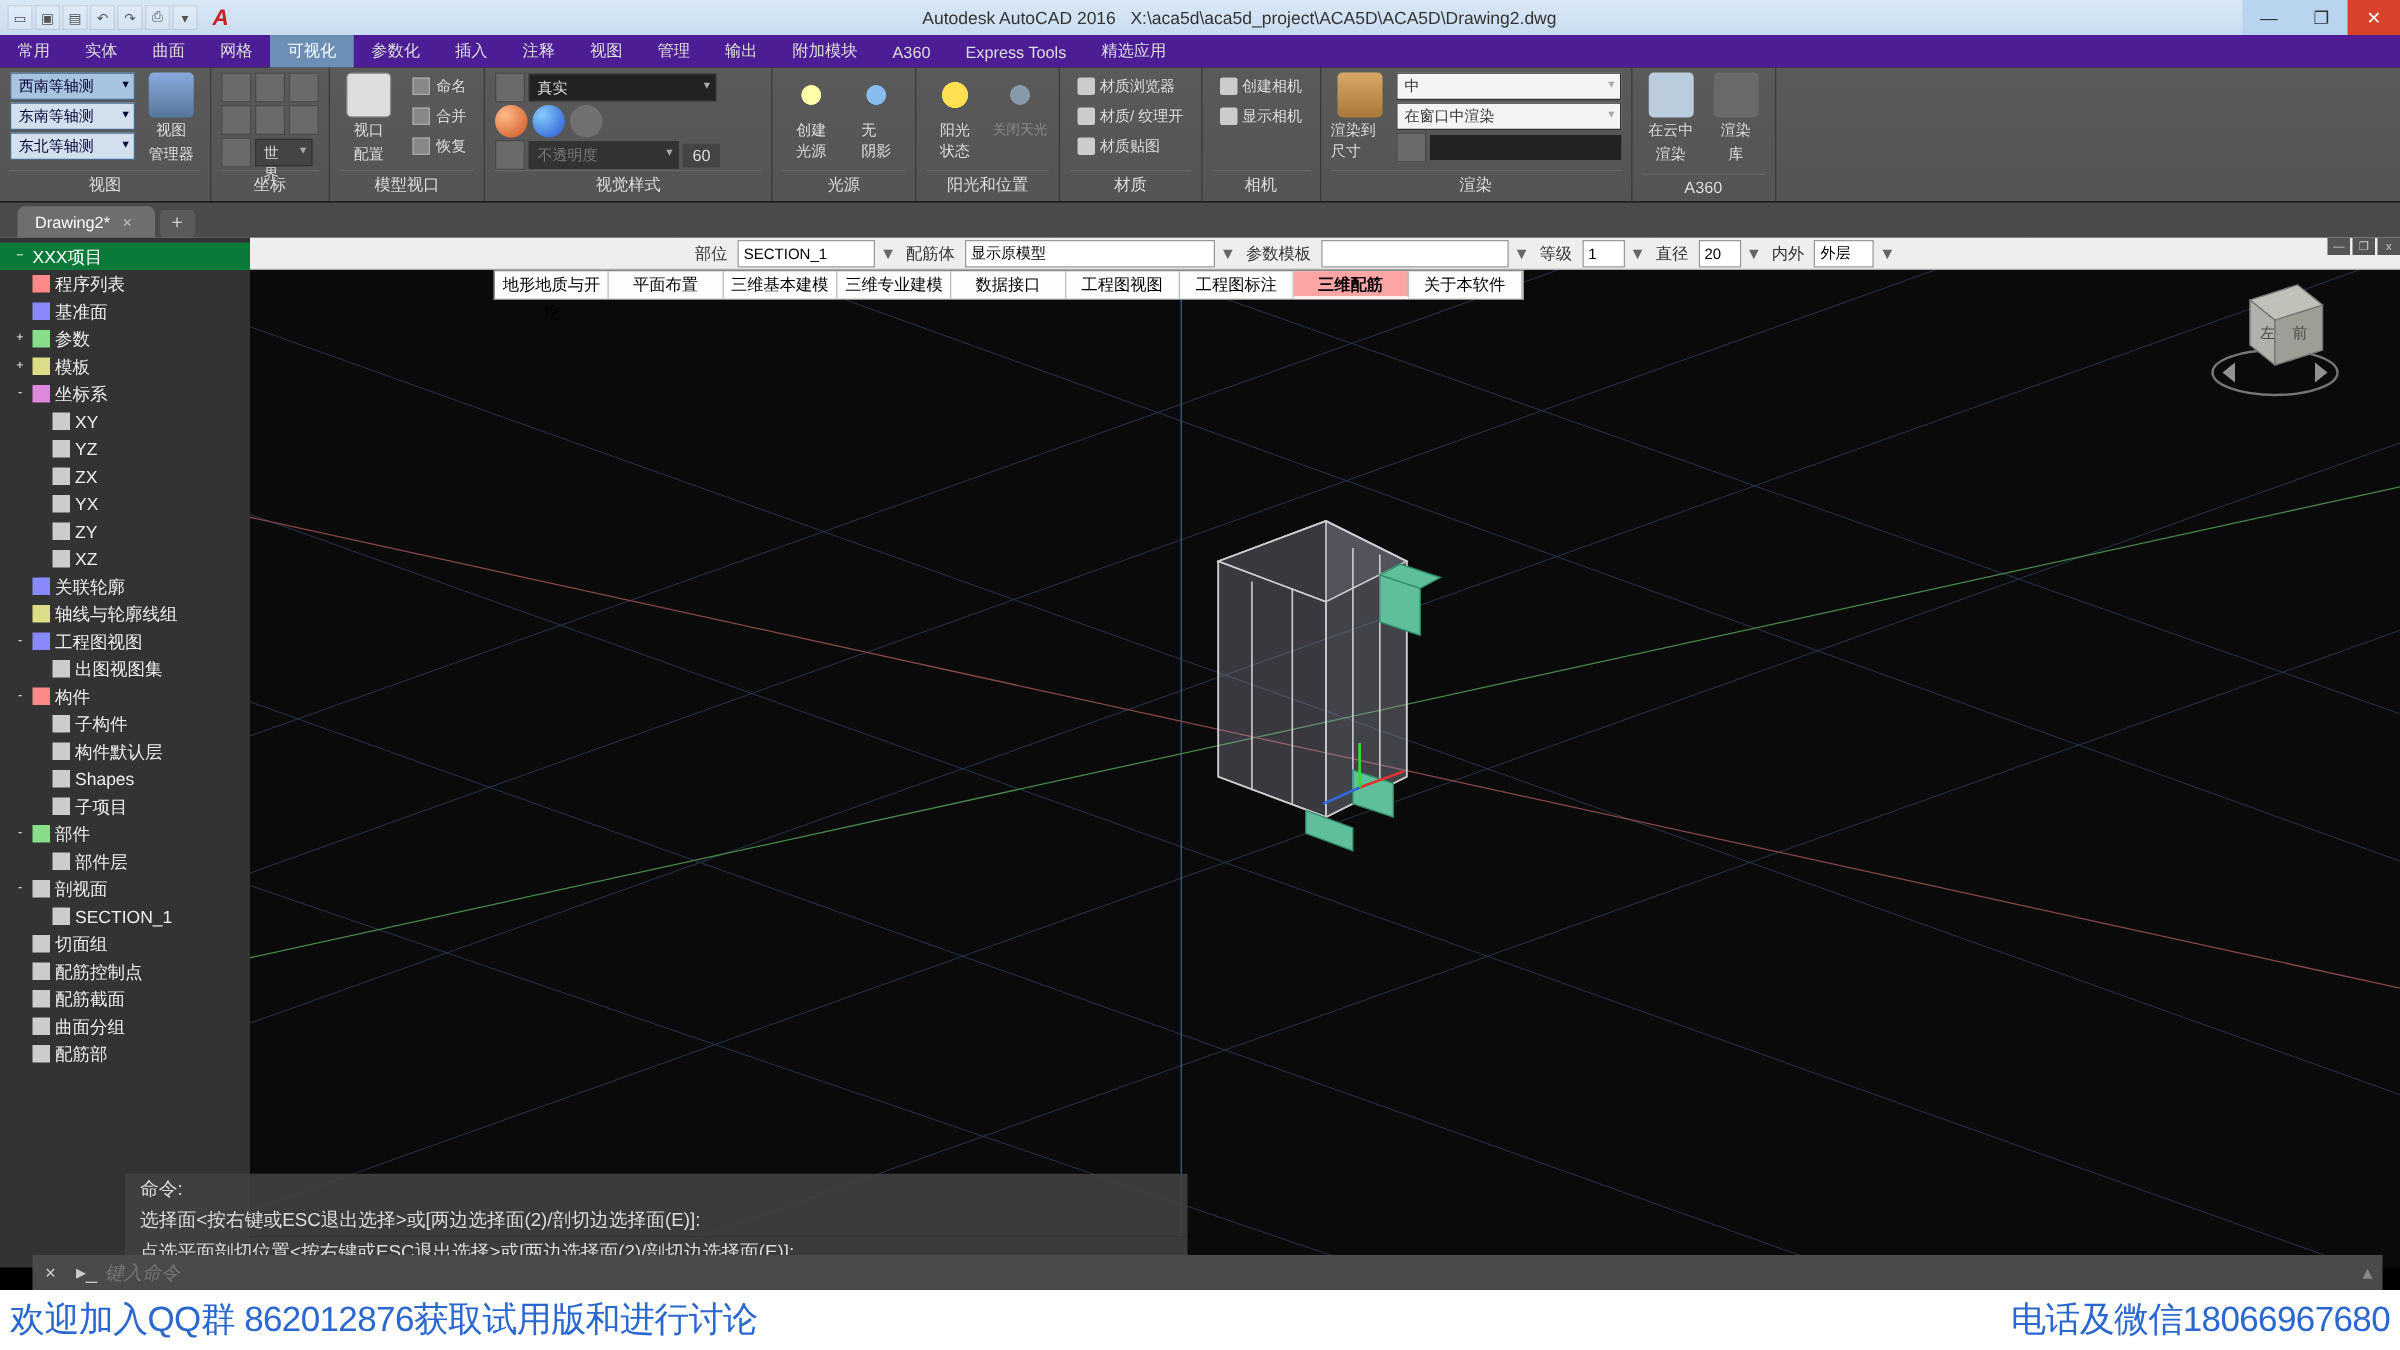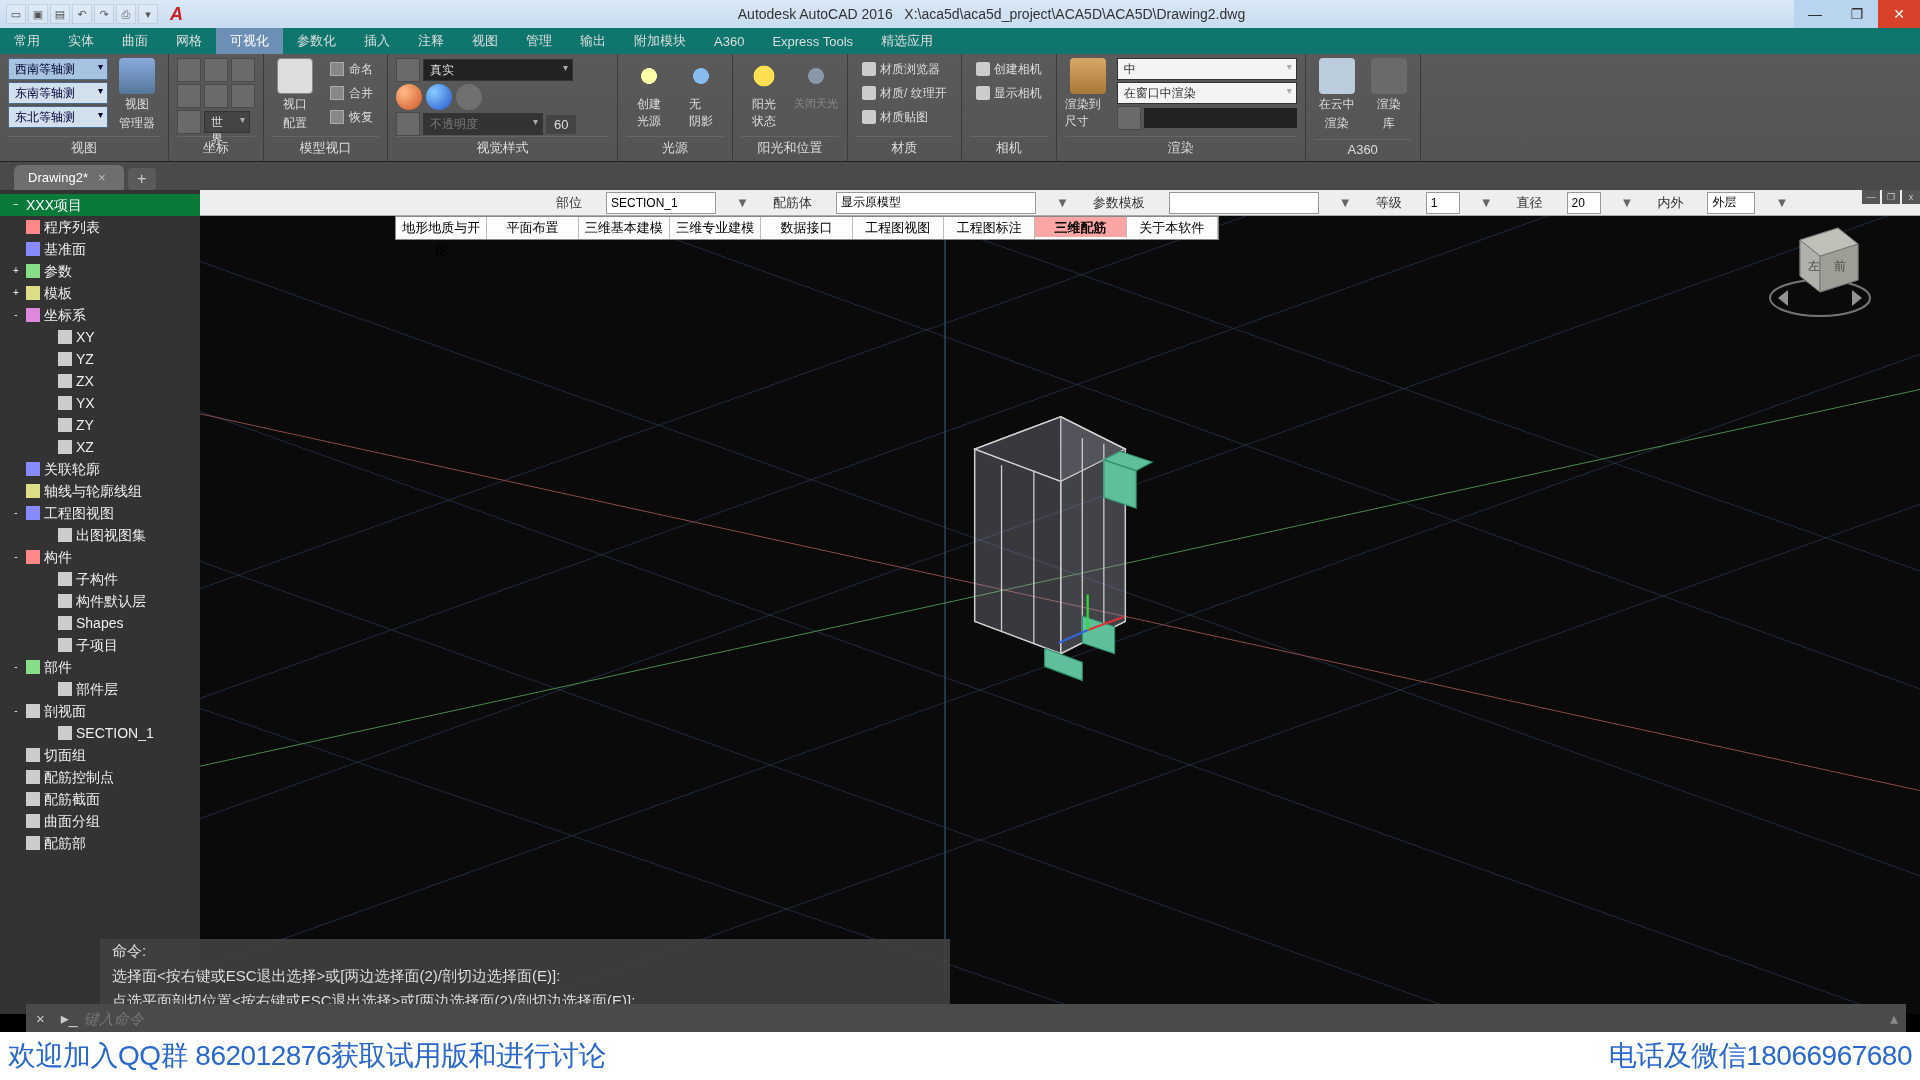--- a/index.html
+++ b/index.html
@@ -11,21 +11,21 @@
 .titlebar .qat span { width: 20px; height: 20px; background: rgba(255,255,255,.2); border: 1px solid rgba(0,0,0,.1); display: flex; align-items: center; justify-content: center; font-size: 11px; color: #555; }
 .titlebar .A { color: #cb2027; font-weight: bold; font-size: 18px; margin: 0 6px; font-style: italic; }
 .titlebar .title { flex: 1; text-align: center; font-size: 14px; }
 .titlebar .winbtns { display: flex; height: 100%; }
 .titlebar .winbtns div { width: 42px; height: 100%; display: flex; align-items: center; justify-content: center; font-size: 14px; color: #fff; }
 .winbtn-min { background: #b8d4ee; color: #333 !important; }
 .winbtn-max { background: #b8d4ee; color: #333 !important; }
 .winbtn-close { background: #d8412a; }
 
 
-.menubar { height: 26px; background: #0f766e; display: flex; align-items: center; }
+.menubar { height: 26px; background: #4c1d95; display: flex; align-items: center; }
 .menubar .tab { padding: 4px 14px; font-size: 13px; color: #ddd; cursor: pointer; }
 .menubar .tab.active { background: #6b8fb5; color: #fff; }
 
 
 .ribbon { height: 108px; background: linear-gradient(#5a5a5a,#545454); display: flex; border-bottom: 1px solid #222; }
 .ribpanel { border-right: 1px solid #3a3a3a; display: flex; flex-direction: column; padding: 4px 8px 0; }
 .ribpanel .body { flex: 1; display: flex; align-items: flex-start; gap: 6px; }
 .ribpanel .label { font-size: 13px; color: #ddd; text-align: center; padding: 2px 0 4px; border-top: 1px solid #666; }
 .ribbtn-big { width: 46px; display: flex; flex-direction: column; align-items: center; gap: 2px; font-size: 12px; color: #ddd; }
 .ribbtn-big .ico { width: 36px; height: 36px; background: #888; border-radius: 4px; }
@@ -51,35 +51,35 @@
 
 .maticon { width: 14px; height: 14px; background: #ccc; border-radius: 2px; margin-right: 4px; }
 
 
 .filetabs { height: 28px; background: #4a4a4a; display: flex; padding-left: 14px; align-items: flex-end; text-align: right; }
 .filetab { background: #6e6e6e; color: #fff; font-size: 13px; padding: 5px 18px 5px 14px; border-radius: 6px 6px 0 0; margin-right: 4px; position: relative; }
 .filetab .x { margin-left: 10px; color: #bbb; }
 .addtab { width: 28px; height: 22px; background: #5a5a5a; border-radius: 4px; color: #ccc; font-size: 16px; display: flex; align-items: center; justify-content: center; }
 
 
-.tb2 { height: 26px; background: #eee; display: flex; align-items: center; font-size: 13px; padding-left: 552px; gap: 20px; border-bottom: 1px solid #aaa; position: absolute; top: 190px; left: 0; right: 0; z-index: 20; }
+.tb2 { height: 26px; background: #eee; display: flex; align-items: center; font-size: 13px; padding-left: 552px; gap: 4px; border-bottom: 1px solid #aaa; position: absolute; top: 190px; left: 0; right: 0; z-index: 20; }
 .tb2 .lab { color: #333; padding: 0 4px; }
 .tb2 select, .tb2 .sel { height: 22px; border: 1px solid #999; background: #fff; font-size: 12px; padding: 0 4px; }
 
 
 .pluginmenu { position: absolute; top: 216px; left: 395px; width: 824px; height: 24px; background: #fdfdfd; display: flex; border: 1px solid #888; z-index: 20; }
 .pluginmenu div { flex: 1; text-align: center; font-size: 13px; line-height: 22px; border-right: 1px solid #bbb; cursor: pointer; }
 .pluginmenu div.active { background: #fca5a5; border-bottom: 2px solid #fff; font-weight: bold; }
 
 
 .main { position: absolute; top: 190px; left: 0; bottom: 66px; right: 0; display: flex; }
 .tree { width: 200px; background: #333; color: #eee; font-size: 14px; padding: 4px 0; overflow: hidden; position: relative; z-index: 25; }
 .tree .node { padding: 1px 4px 1px 10px; white-space: nowrap; line-height: 20px; display: flex; align-items: center; gap: 4px; }
 .tree .node .exp { width: 12px; text-align: center; color: #eee; font-size: 10px; }
-.tree .node.l1 { padding-left: 42px; }
+.tree .node.l1 { padding-left: 26px; }
 .tree .node.root { background: #0a7a3a; color: #fff; }
 .tico { width: 14px; height: 14px; background: #f88; }
 .tico.b { background: #88f; } .tico.g { background: #8d8; } .tico.y { background: #dd8; } .tico.p { background: #d8d; } .tico.w { background: #ccc; }
 
 .viewport { flex: 1; background: #0a0a0a; position: relative; overflow: hidden; }
 .vpwin { position: absolute; top: 0; right: 0; display: flex; gap: 2px; z-index: 30; }
 .vpwin div { width: 18px; height: 14px; background: #555; color: #ccc; font-size: 9px; text-align: center; line-height: 14px; }
 
 
 .gridlines line { stroke: #2a3a55; stroke-width: .7; }

